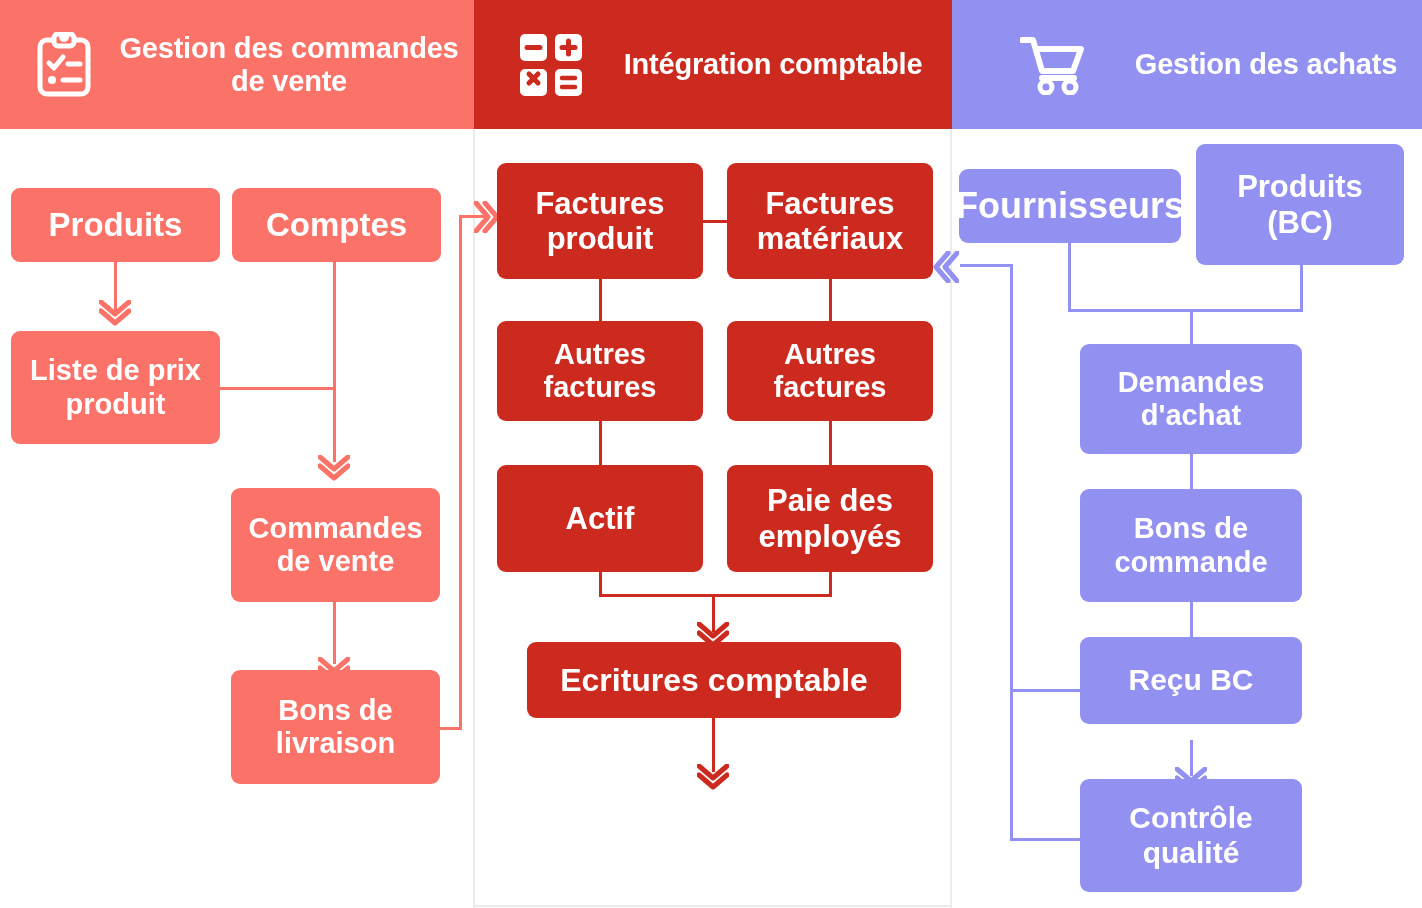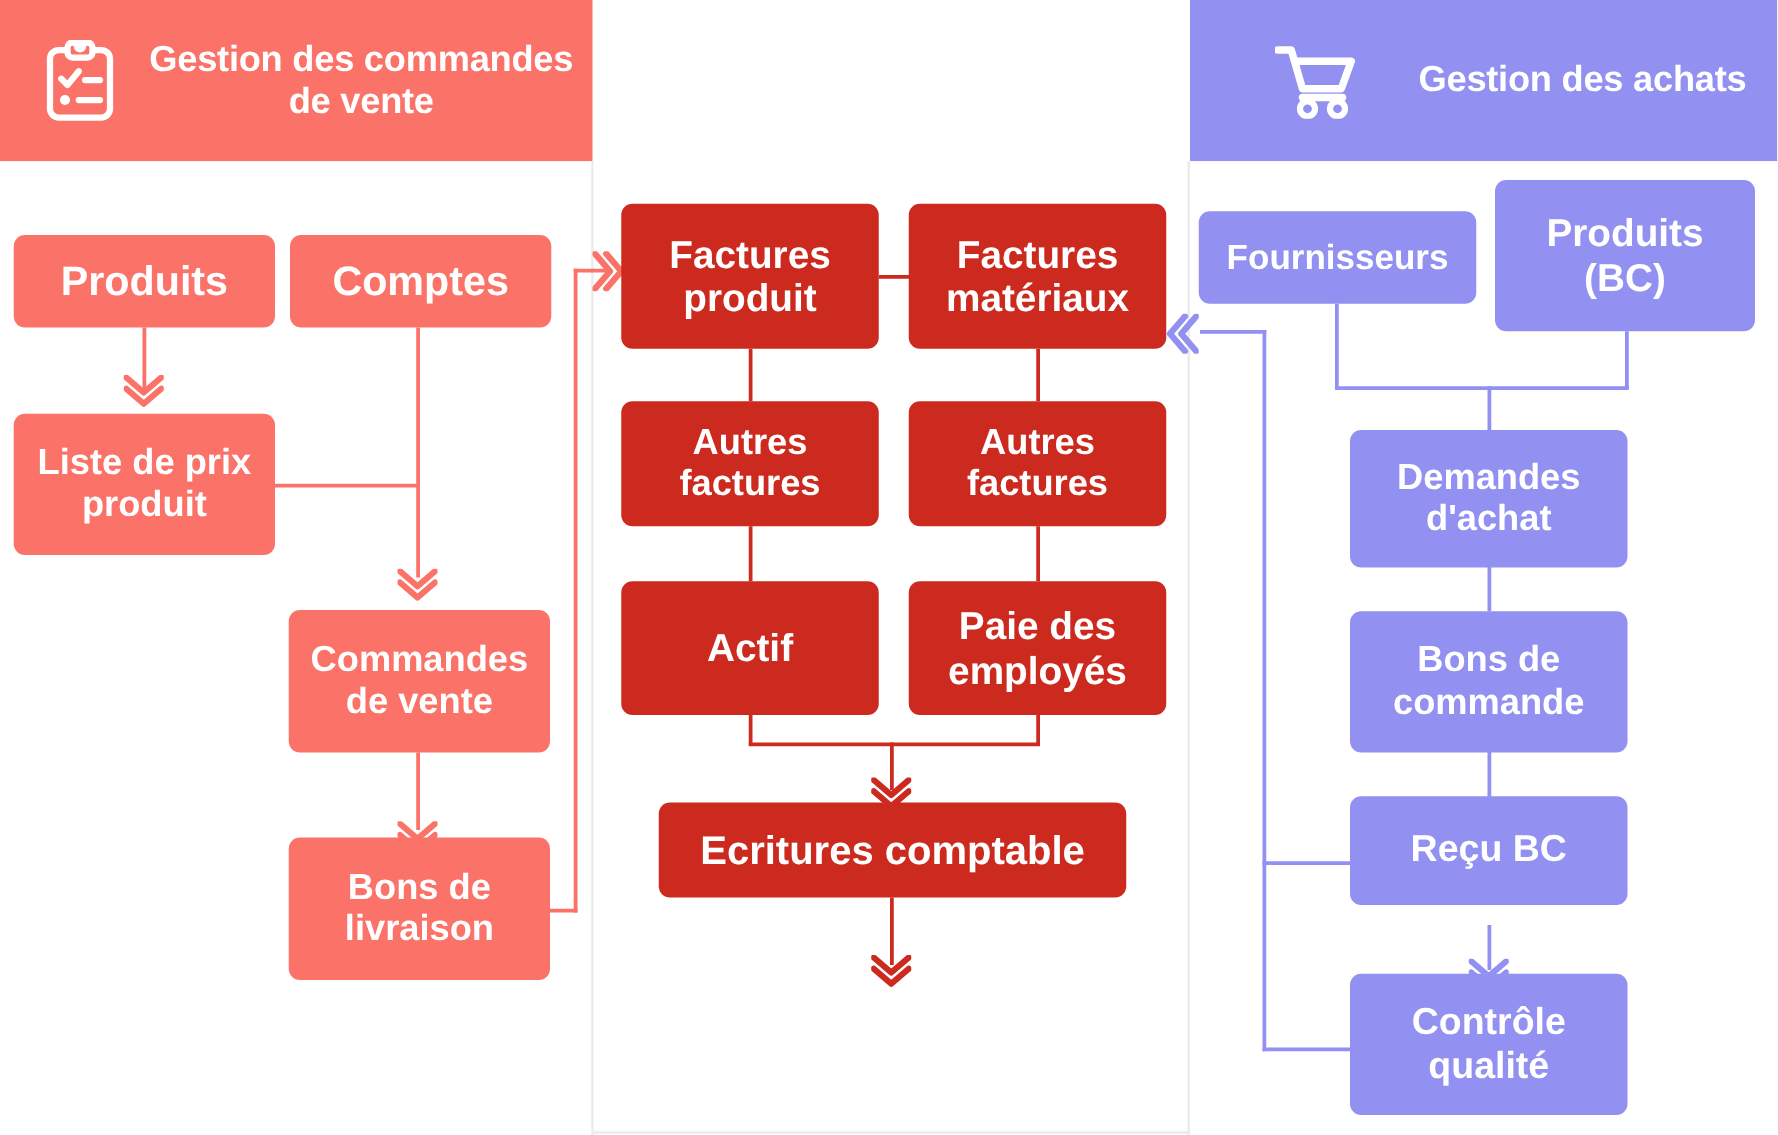--- a/index.html
+++ b/index.html
@@ -113,20 +113,38 @@
         <circle cx="28" cy="5" r="5" fill="#ffffff"></circle>
         <path d="M13 31 l5 5 l9 -11" stroke="#ffffff" stroke-width="5" stroke-linecap="round" stroke-linejoin="round" fill="none"></path>
         <line x1="32" y1="32" x2="44" y2="32" stroke="#ffffff" stroke-width="5" stroke-linecap="round"></line>
         <circle cx="16" cy="48" r="4" fill="#ffffff"></circle>
         <line x1="27" y1="48" x2="44" y2="48" stroke="#ffffff" stroke-width="5" stroke-linecap="round"></line>
       </svg>
     </div>
     <div class="band-title">Gestion des commandes de vente</div>
   </div>
 
+  <div class="col-band" id="band-account">
+    <div class="icon-wrap">
+      <svg width="62" height="62" viewBox="0 0 62 62" fill="none" aria-hidden="true">
+        <rect x="0" y="0" width="27" height="27" rx="5" fill="#ffffff"></rect>
+        <rect x="35" y="0" width="27" height="27" rx="5" fill="#ffffff"></rect>
+        <rect x="0" y="35" width="27" height="27" rx="5" fill="#ffffff"></rect>
+        <rect x="35" y="35" width="27" height="27" rx="5" fill="#ffffff"></rect>
+        <line x1="7" y1="13.5" x2="20" y2="13.5" stroke="#CC2A1E" stroke-width="5" stroke-linecap="round"></line>
+        <line x1="48.5" y1="7" x2="48.5" y2="20" stroke="#CC2A1E" stroke-width="5" stroke-linecap="round"></line>
+        <line x1="42" y1="13.5" x2="55" y2="13.5" stroke="#CC2A1E" stroke-width="5" stroke-linecap="round"></line>
+        <line x1="9" y1="40" x2="18" y2="49" stroke="#CC2A1E" stroke-width="5" stroke-linecap="round"></line>
+        <line x1="18" y1="40" x2="9" y2="49" stroke="#CC2A1E" stroke-width="5" stroke-linecap="round"></line>
+        <line x1="42" y1="44" x2="55" y2="44" stroke="#CC2A1E" stroke-width="4.5" stroke-linecap="round"></line>
+        <line x1="42" y1="53" x2="55" y2="53" stroke="#CC2A1E" stroke-width="4.5" stroke-linecap="round"></line>
+      </svg>
+    </div>
+    <div class="band-title">Intégration comptable</div>
+  </div>
 
   <div class="col-band" id="band-purch">
     <div class="icon-wrap">
       <svg width="70" height="60" viewBox="0 0 70 60" fill="none" aria-hidden="true">
         <path d="M2 5 h11 l9 31 h31 l8 -22 h-43" stroke="#ffffff" stroke-width="6" stroke-linecap="round" stroke-linejoin="round" fill="none"></path>
         <line x1="22" y1="43" x2="54" y2="43" stroke="#ffffff" stroke-width="6" stroke-linecap="round"></line>
         <circle cx="26" cy="52" r="6" stroke="#ffffff" stroke-width="5" fill="none"></circle>
         <circle cx="50" cy="52" r="6" stroke="#ffffff" stroke-width="5" fill="none"></circle>
       </svg>
     </div>
@@ -268,21 +286,21 @@
 
   <div class="node red" style="left:727px; top:465px; width:206px; height:107px; font-size:31px;">
     <span>Paie des employés</span>
   </div>
 
   <div class="node red" style="left:527px; top:642px; width:374px; height:76px; font-size:32px;">
     <span>Ecritures comptable</span>
   </div>
 
 
-  <div class="node purple" style="left:959px; top:169px; width:222px; height:74px; font-size:28px;">
+  <div class="node purple" style="left:959px; top:169px; width:222px; height:74px; font-size:36px;">
     <span>Fournisseurs</span>
   </div>
 
   <div class="node purple" style="left:1196px; top:144px; width:208px; height:121px; font-size:31px;">
     <span>Produits (BC)</span>
   </div>
 
   <div class="node purple" style="left:1080px; top:489px; width:222px; height:113px; font-size:29px;">
     <span>Bons de commande</span>
   </div>

